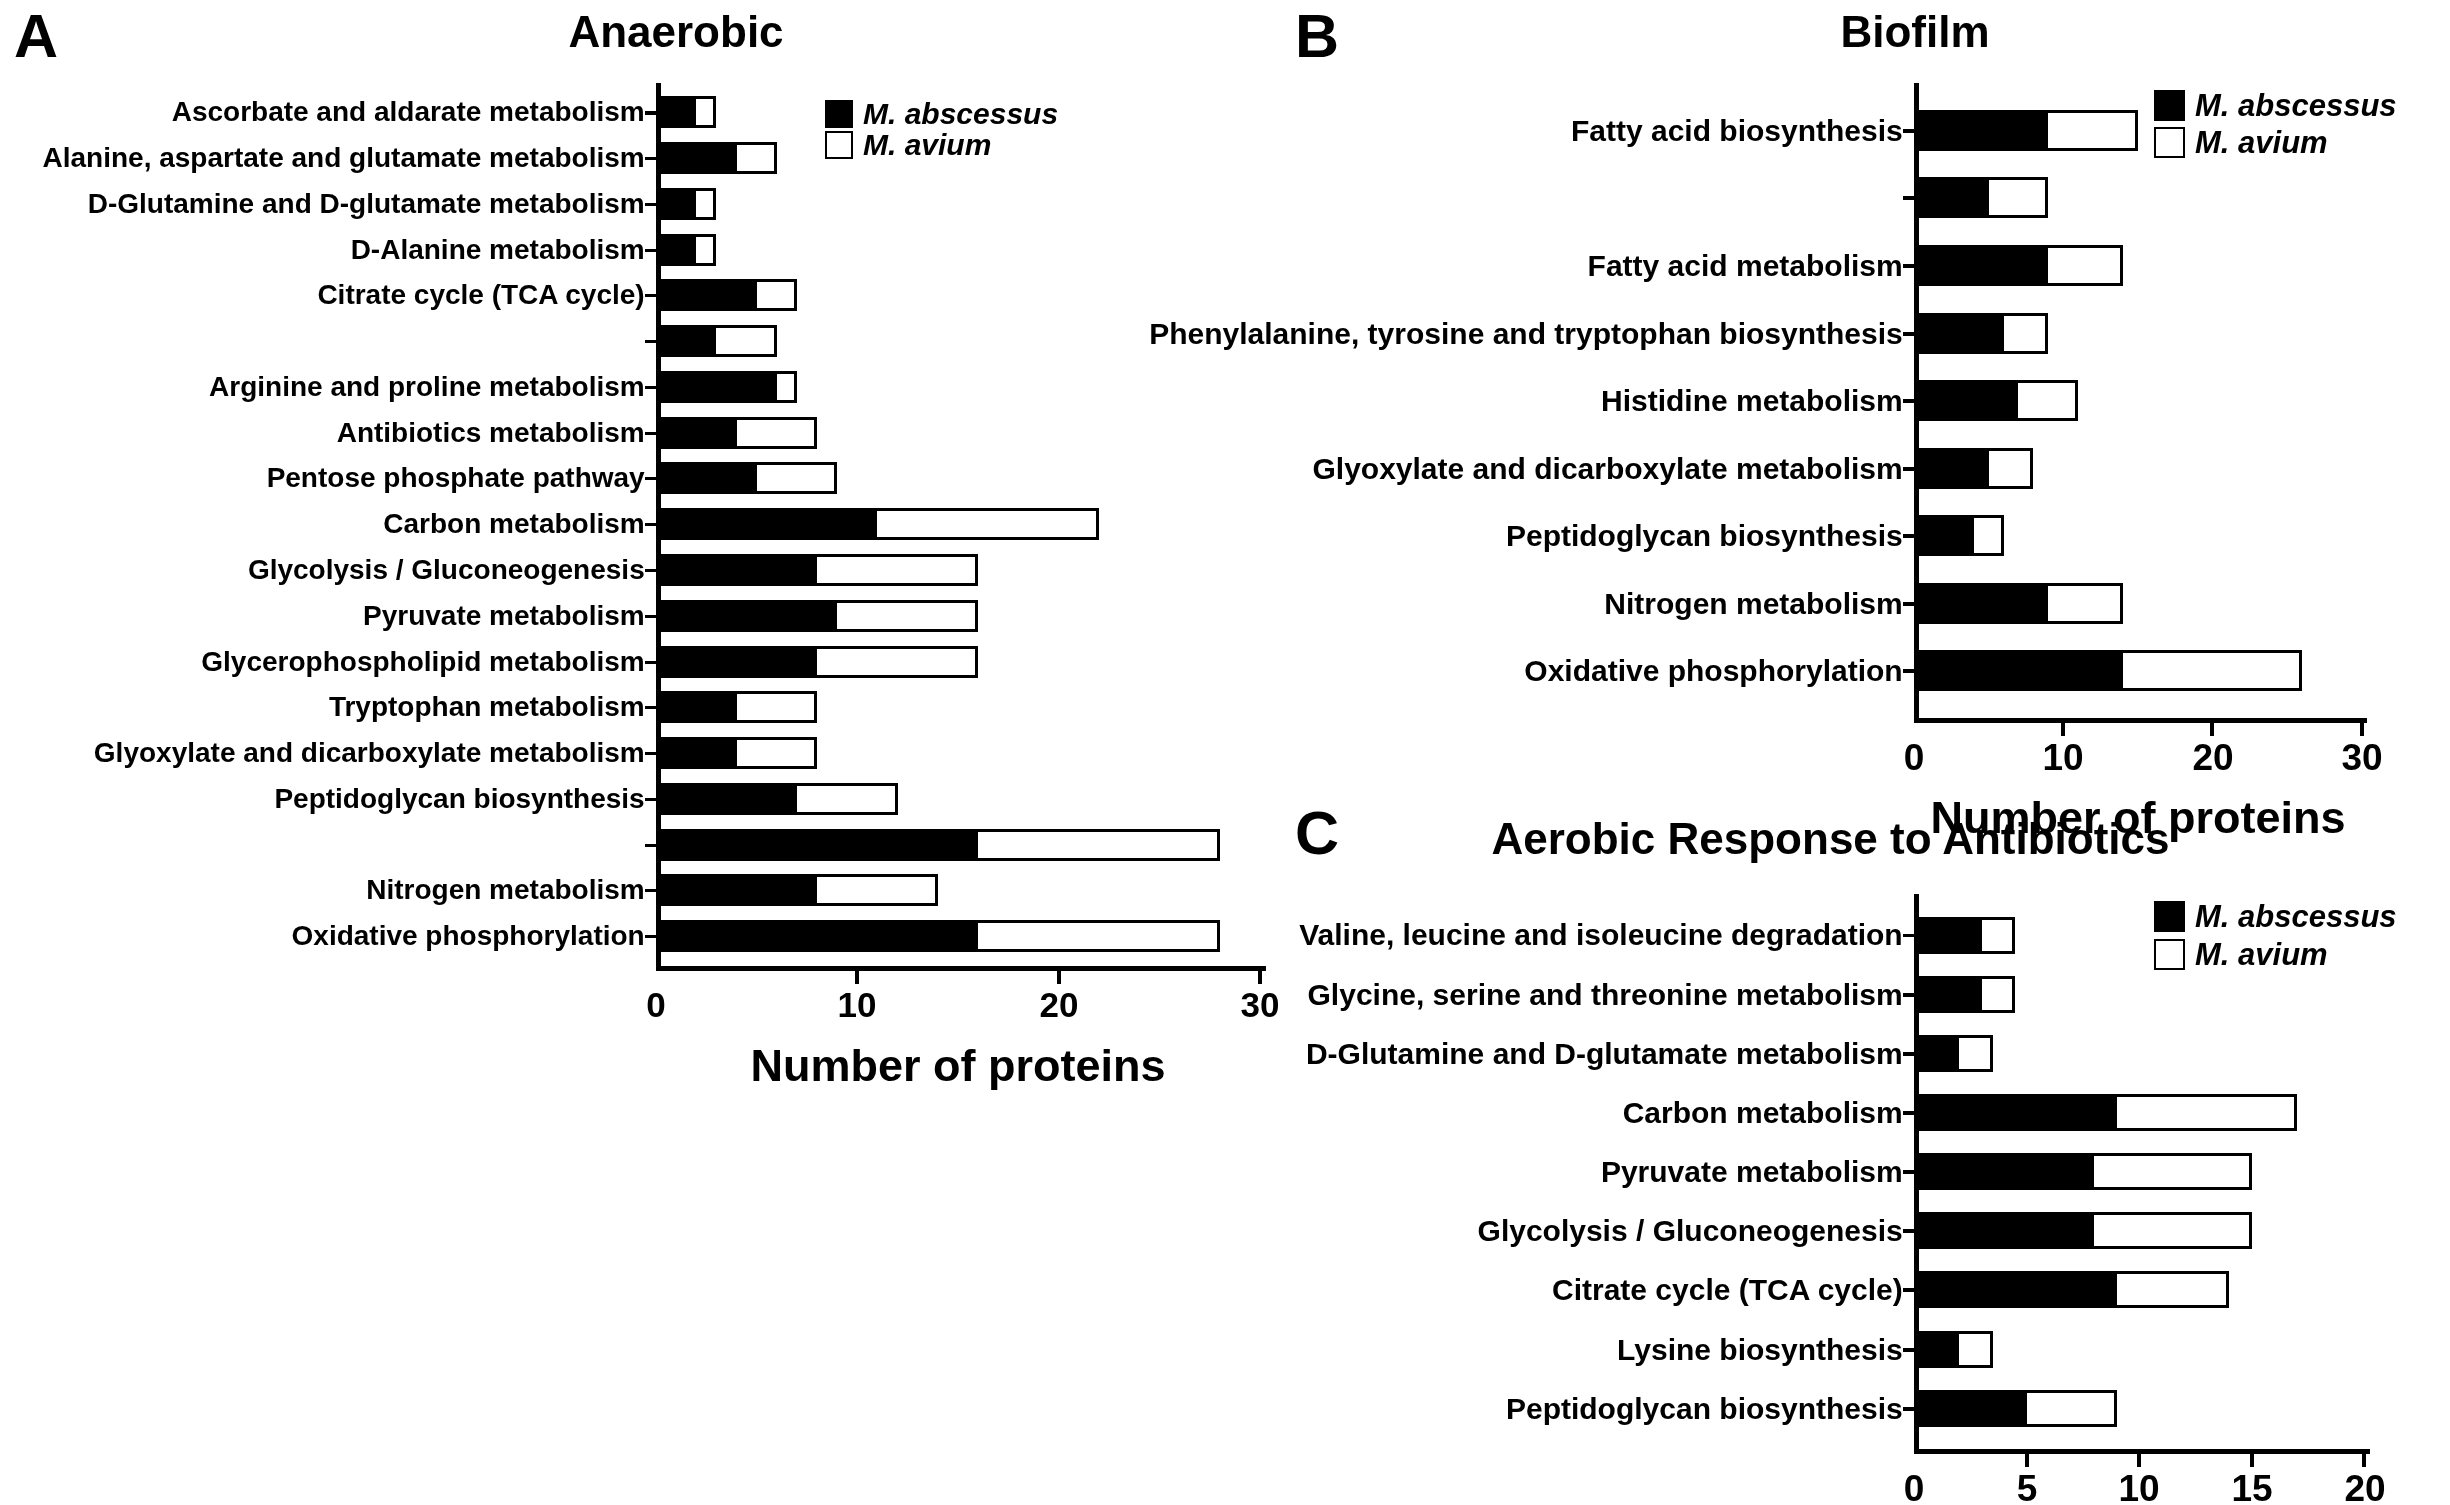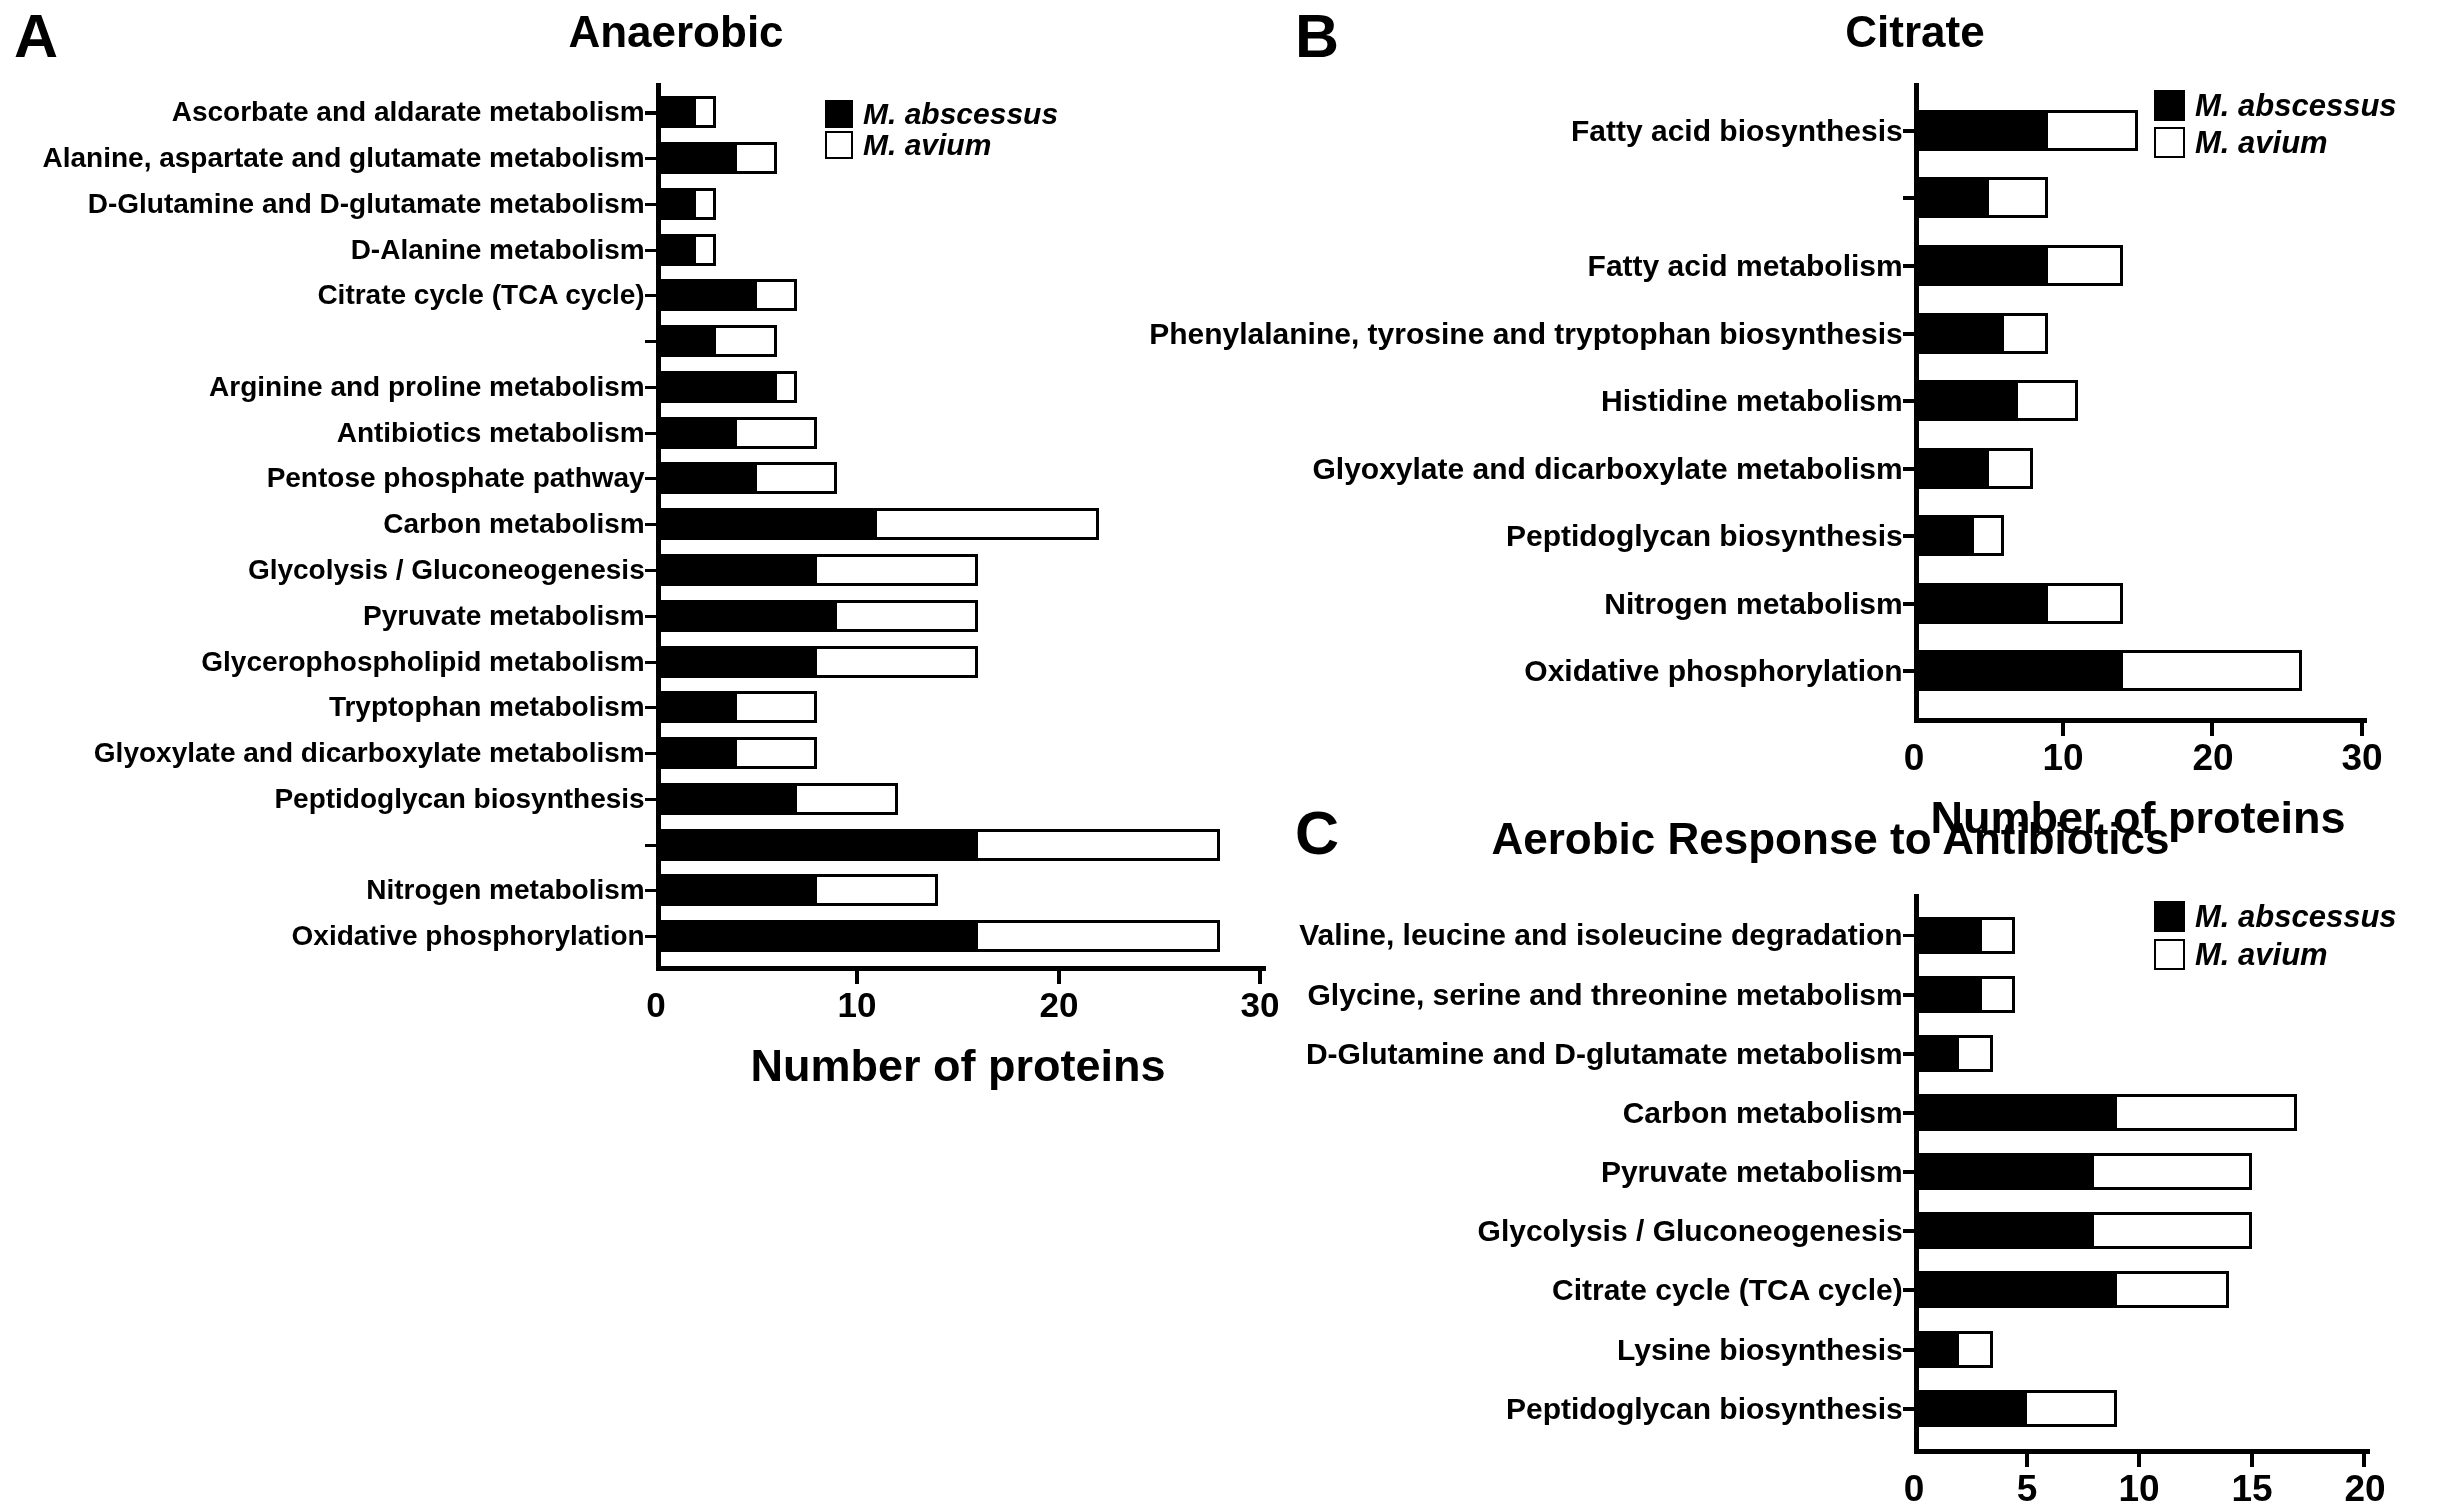--- a/index.html
+++ b/index.html
@@ -213,21 +213,21 @@
     </div>
     <div class="legend-row" style="margin-top:1.4px;">
       <span class="legend-swatch sw-white" style="width:28px;height:28px;"></span>
       <span class="legend-text" style="font-size:30px;">M. avium</span>
     </div>
   </div>
 </div>
 
 <div class="panel" id="panel-B">
   <div class="panel-letter" style="left:1295px;top:5.6px;">B</div>
-  <div class="panel-title" style="left:1760px;top:10px;width:310px;">Citrate</div>
+  <div class="panel-title" style="left:1760px;top:10px;width:310px;">Biofilm</div>
 
   <div class="plot" id="plotB" style="left:1914px;top:83px;">
     <div class="y-axis" id="yaxisB" style="height: 635px;"></div>
     <div class="rows" id="rowsB">
         <div class="row" style="position: absolute; left: 0px; width: 490px; height: 41px; top: 27px;">
           <div class="row-label" style="font-size: 30px;">Fatty acid biosynthesis</div>
           <div class="tick-mark"></div>
           <div class="bar-wrap" style="width: 490px; height: 41px;">
             <div class="bar-total" style="width: 224px;"></div>
             <div class="bar-black" style="width: 134px;"></div>

